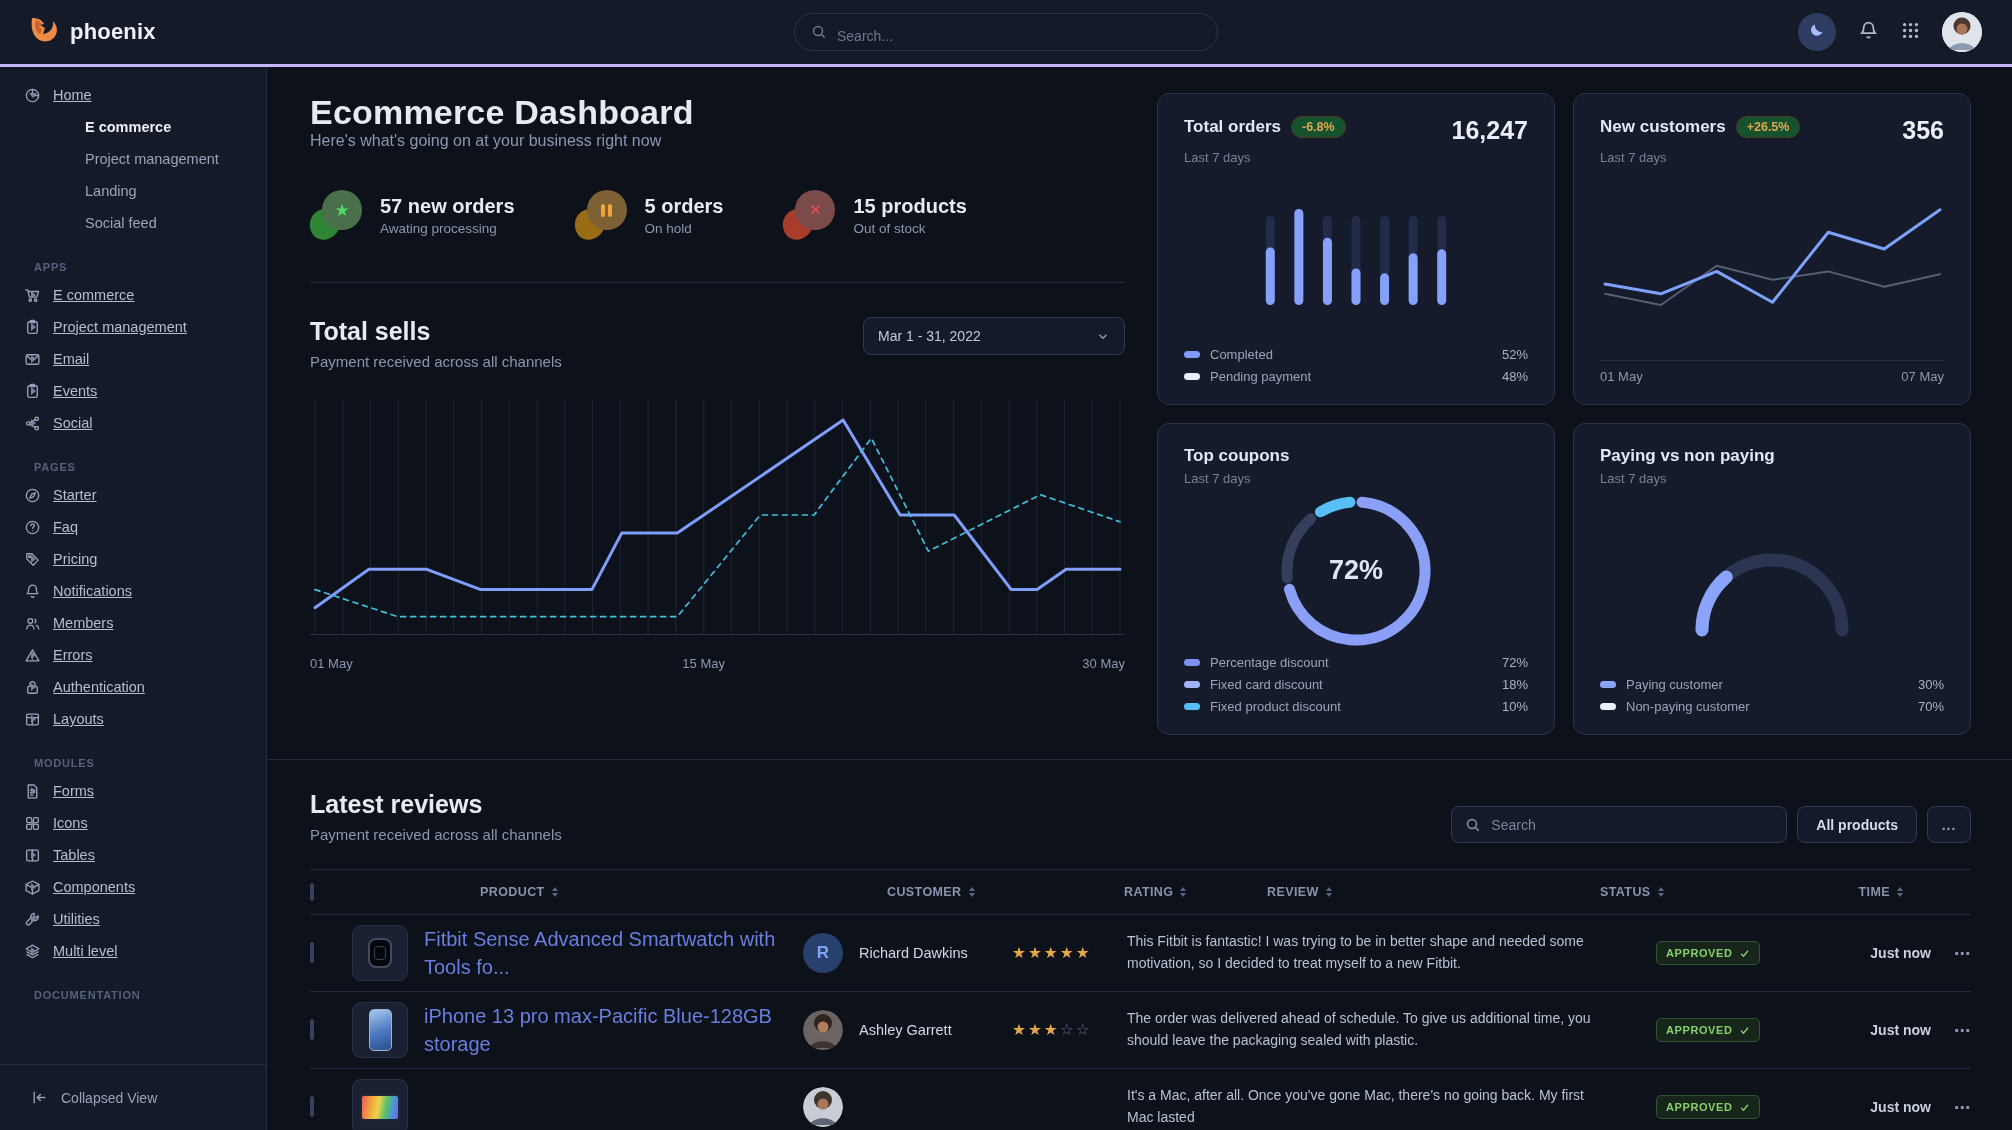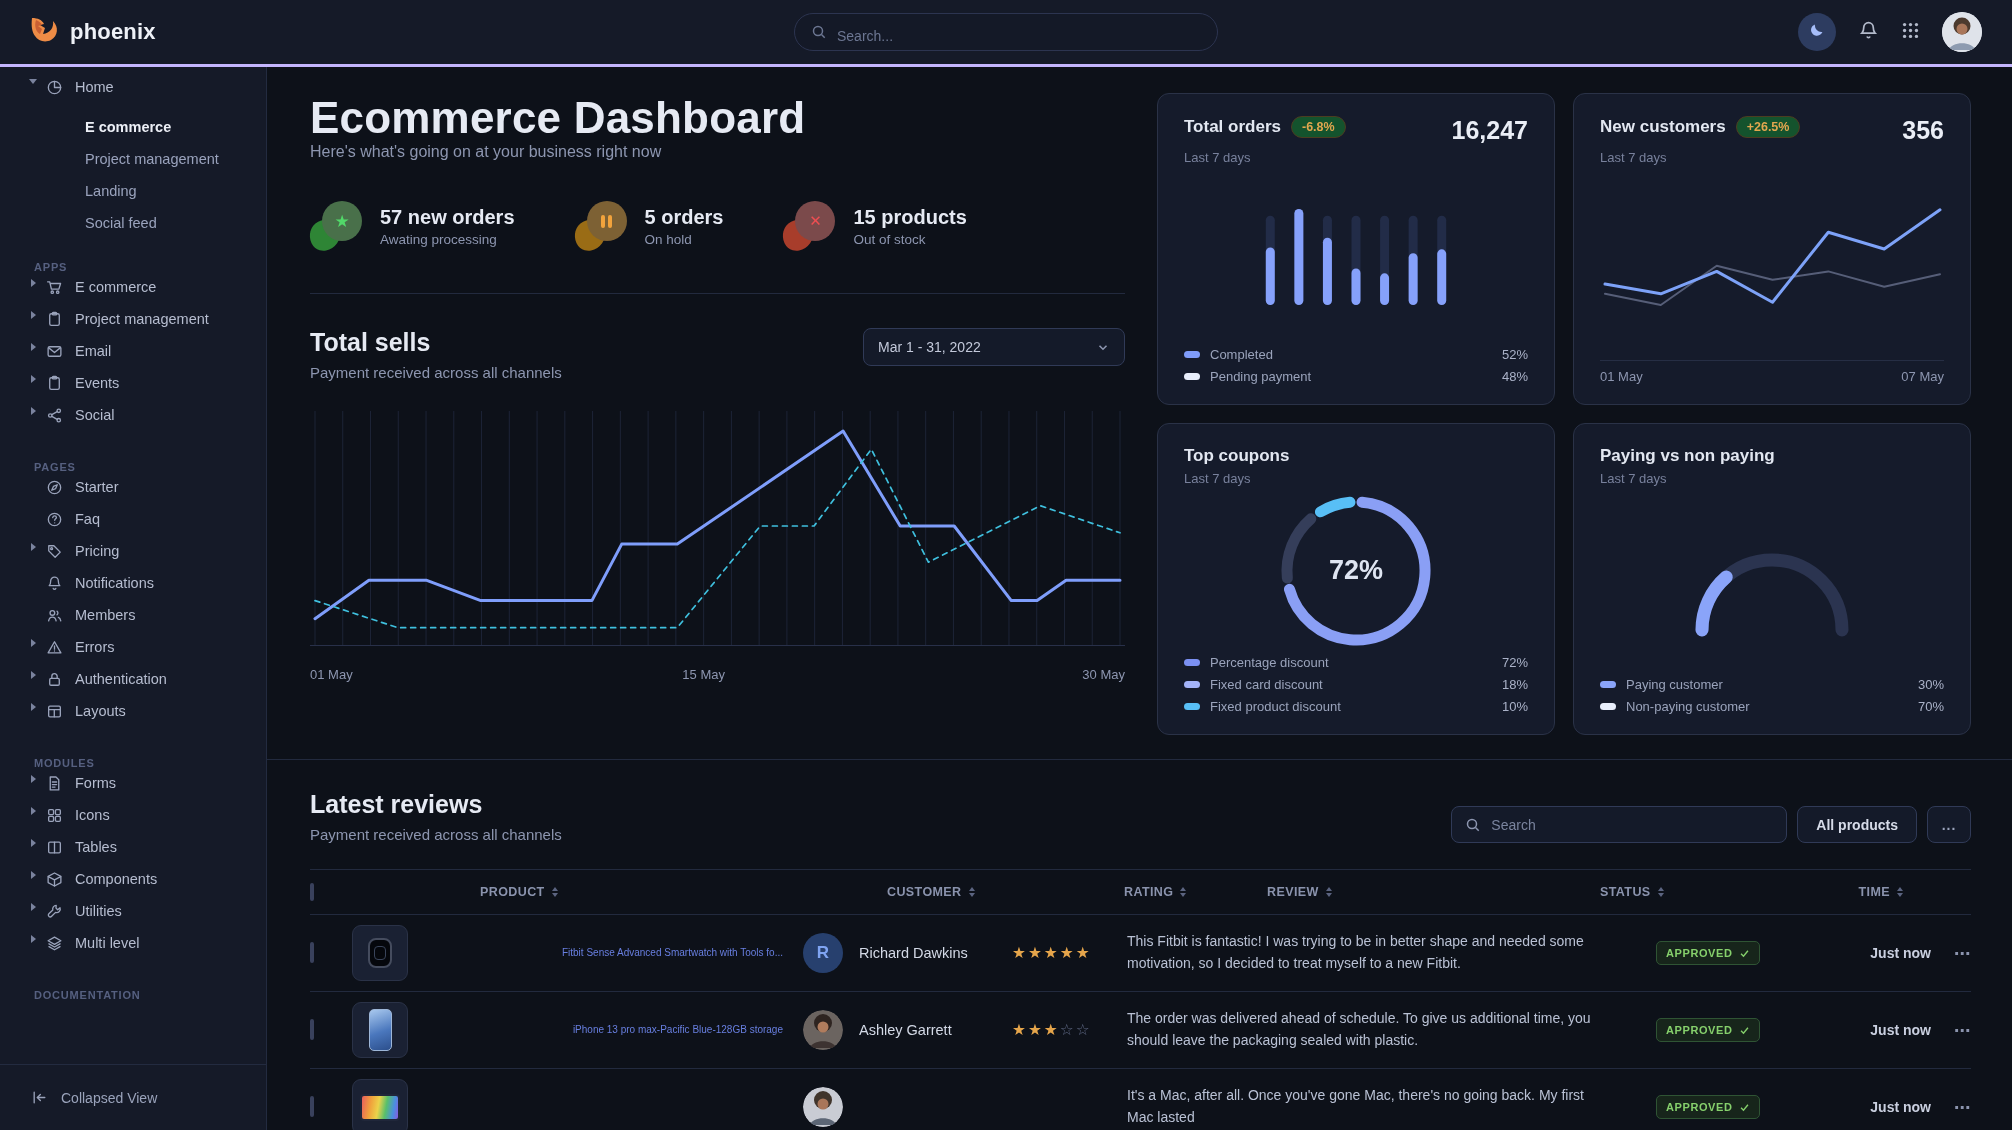--- a/index.html
+++ b/index.html
@@ -23,42 +23,42 @@
     display:flex; align-items:center; justify-content:center; cursor:pointer; }
   .nav-ico { color:#b3bacb; display:flex; align-items:center; cursor:pointer; }
   .nav-avatar { width:40px; height:40px; border-radius:50%; overflow:hidden; background:#d9dee8; cursor:pointer; }
 
   .body-row { flex:1; display:flex; min-height:0; }
 
   
   .sidebar { width:267px; flex:0 0 267px; background:#151a28; border-right:1px solid #232b40;
     display:flex; flex-direction:column; font-size:14.5px; }
   .side-scroll { flex:1; padding-top:12px; overflow:hidden; }
-  .side-item { height:32px; display:flex; align-items:flex-start; position:relative;
-    padding-left:46px; color:#b6bdd0; cursor:pointer; }
+  .side-item { height:32px; display:flex; align-items:center; position:relative;
+    padding-left:24px; color:#b6bdd0; cursor:pointer;text-decoration:underline; }
   .side-item .s-label { margin-left:12px; }
   .caret-r { position:absolute; left:31px; width:0; height:0; border-top:4px solid transparent;
     border-bottom:4px solid transparent; border-left:5px solid #7a839e; }
   .caret-d { position:absolute; left:29px; width:0; height:0; border-left:4px solid transparent;
     border-right:4px solid transparent; border-top:5px solid #7a839e; }
   .s-ico { width:17px; height:17px; display:flex; color:#9aa3bb; }
   .s-ico svg { width:17px; height:17px; }
   .side-child { height:32px; display:flex; align-items:center; padding-left:85px;
     color:#9aa3bd; cursor:pointer; }
   .side-child.active { color:#eceff6; font-weight:700; }
   .side-section { margin:22px 0 6px 34px; font-size:11px; font-weight:700;
     letter-spacing:.8px; color:#566080; }
   .side-footer { flex:0 0 66px; border-top:1px solid #232b40; display:flex; align-items:center;
     padding-left:31px; gap:13px; color:#9aa3bb; font-size:14px; cursor:pointer;margin-top:18px; }
   .side-footer .s-ico { color:#9aa3bb; }
 
   
   .main { flex:1; padding:26px 41px 0 43px; min-width:0; overflow:hidden; }
   .top-grid { display:grid; grid-template-columns:1fr 814px; column-gap:32px; }
-  .page-title { font-size:44px; font-weight:800; color:#e6eaf3; letter-spacing:.2px; }
+  .page-title { font-size:34px; font-weight:800; color:#e6eaf3; letter-spacing:.2px; }
   .page-sub { margin-top:0; font-size:16px; color:#8d96b0; }
 
   .stats-row { margin-top:40px; display:flex; gap:60px; align-items:center; }
   .stat { display:flex; align-items:center; gap:16px; }
   .stat-ico { position:relative; width:54px; height:50px; flex:0 0 54px; }
   .stat-petal { position:absolute; left:0; bottom:0; width:30px; height:32px;
     border-radius:58% 42% 55% 45% / 50% 45% 55% 50%; transform:rotate(14deg); }
   .stat-circ { position:absolute; right:2px; top:0; width:40px; height:40px; border-radius:50%;
     display:flex; align-items:center; justify-content:center; }
   .stat-val { font-size:20px; font-weight:800; color:#e6eaf3; }
@@ -126,21 +126,21 @@
   .t-body-row { height:77px; }
   .cb { width:21px; height:21px; border:2px solid #39415c; border-radius:6px; cursor:pointer; }
   .thumb { width:56px; height:56px; border-radius:9px; background:#1a2133; border:1px solid #2a3247;
     display:flex; align-items:center; justify-content:center; }
   .art-watch { width:24px; height:30px; background:#05070c; border:2px solid #454c5e; border-radius:8px; position:relative; }
   .art-watch:after { content:''; position:absolute; inset:6px 4px; border:1px solid #39445a; border-radius:4px; }
   .art-phone { width:23px; height:42px; border-radius:5px; border:1px solid #9db6d8;
     background:linear-gradient(160deg,#a8c8ee,#4a77bd 55%,#2c4f8c); }
   .art-laptop { width:40px; height:27px; border-radius:4px; border:2px solid #20273a;
     background:linear-gradient(100deg,#e85d5d,#f0a23c 25%,#ecd24a 45%,#58c06a 65%,#4a8fe0 85%,#8a5ae0); }
-  .p-link { color:#687fe0; font-size:10px; padding-right:20px; line-height:1.4; cursor:pointer; text-decoration:none; display:block;text-align:right; }
+  .p-link { color:#687fe0; font-size:20px; padding-right:20px; line-height:1.4; cursor:pointer; text-decoration:none; display:block; }
   .cust { display:flex; align-items:center; gap:16px; }
   .av { width:40px; height:40px; border-radius:50%; overflow:hidden; flex:0 0 40px;
     display:flex; align-items:center; justify-content:center; }
   .av-initial { background:#27406e; color:#7fa4f2; font-weight:800; font-size:17px; }
   .cust-name { font-size:14.5px; color:#d3d9e6; }
   .stars { font-size:15.5px; letter-spacing:2px; white-space:nowrap; }
   .stars .on { color:#e5a54b; } .stars .off { color:#5a647f; }
   .review-txt { font-size:14px; color:#b9c1d4; line-height:1.55; padding-right:46px; }
   .status-badge { display:inline-flex; align-items:center; gap:6px; font-size:11px; font-weight:800;
     letter-spacing:.6px; color:#86d06c; background:#17251b; border:1px solid #2f5434;

